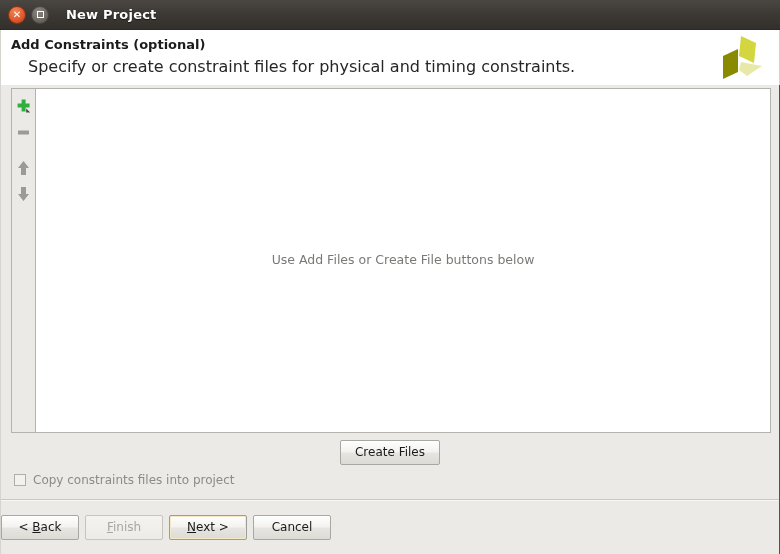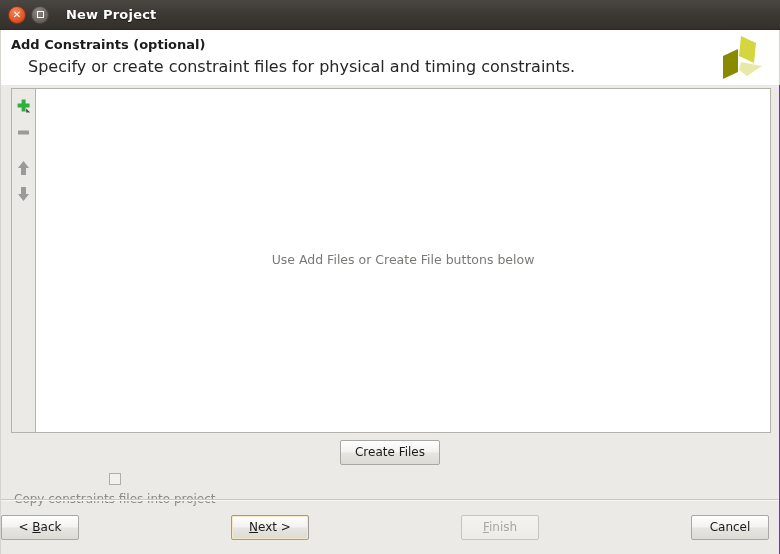--- a/index.html
+++ b/index.html
@@ -189,21 +189,20 @@
   .btn u { text-decoration: underline; }
 
   
   .checkrow {
     position: absolute;
     left: 13px;
     top: 388px;
     display: flex;
     align-items: center;
     gap: 7px;
-    flex-direction: column;
   }
   .checkbox {
     width: 12px;
     height: 12px;
     border: 1px solid #b0aea9;
     background: #f2f1ee;
     box-sizing: border-box;
   }
   .checklabel {
     font-size: 12px;
@@ -218,21 +217,21 @@
     border-top: 1px solid #c9c7c2;
     border-bottom: 1px solid #f8f7f5;
     height: 0;
   }
   .footer {
     position: absolute;
     top: 424px;
     left: 0; right: 0;
     height: 45px;
     display: flex;
-    justify-content: space-between;
+    justify-content: flex-start;
     align-items: flex-start;
     padding-right: 10px;
     padding-top: 6px;
     box-sizing: border-box;
     gap: 6px;
   }
 
   
   .watermark {
     position: absolute;
@@ -332,22 +331,22 @@
 
   <div class="checkrow">
     <div class="checkbox"></div>
     <span class="checklabel">Copy constraints files into project</span>
   </div>
 
   <div class="footer-sep"></div>
 
   <div class="footer">
     <div class="btn nav"><span>&lt; </span><u>B</u><span>ack</span></div>
+    <div class="btn nav disabled"><u>F</u><span>inish</span></div>
     <div class="btn nav focused"><u>N</u><span>ext &gt;</span></div>
-    <div class="btn nav disabled"><u>F</u><span>inish</span></div>
     <div class="btn nav">Cancel</div>
   </div>
 
   <div class="watermark">
     <svg width="165" height="62" viewBox="0 0 165 62">
       <circle cx="30" cy="33" r="26" fill="none" stroke="#8a8a8a" stroke-width="2.5"></circle>
       <path d="M30 10 C38 18 40 28 33 36 C28 42 20 40 19 33 C26 34 31 26 30 10 z" fill="#8a8a8a"></path>
       <line x1="13" y1="40" x2="29" y2="31" stroke="#8a8a8a" stroke-width="1.6"></line>
       <line x1="29" y1="31" x2="45" y2="41" stroke="#8a8a8a" stroke-width="1.6"></line>
       <circle cx="13" cy="40" r="3.2" fill="none" stroke="#8a8a8a" stroke-width="1.6"></circle>

